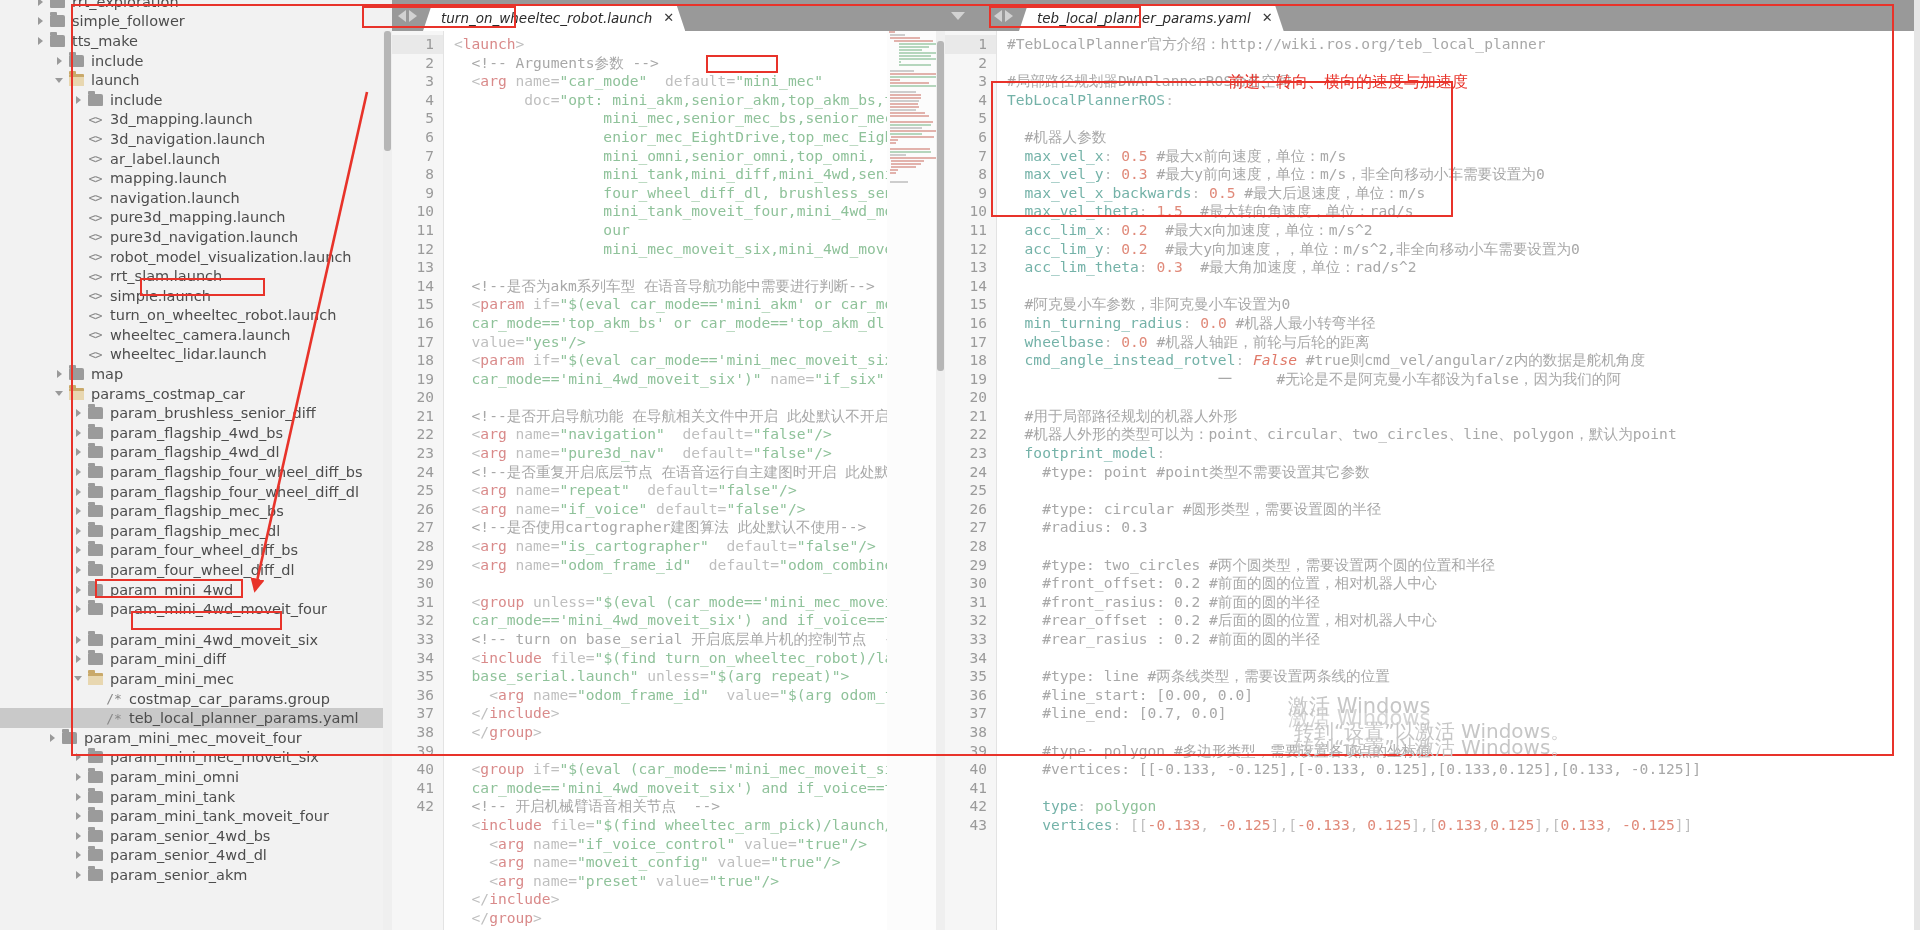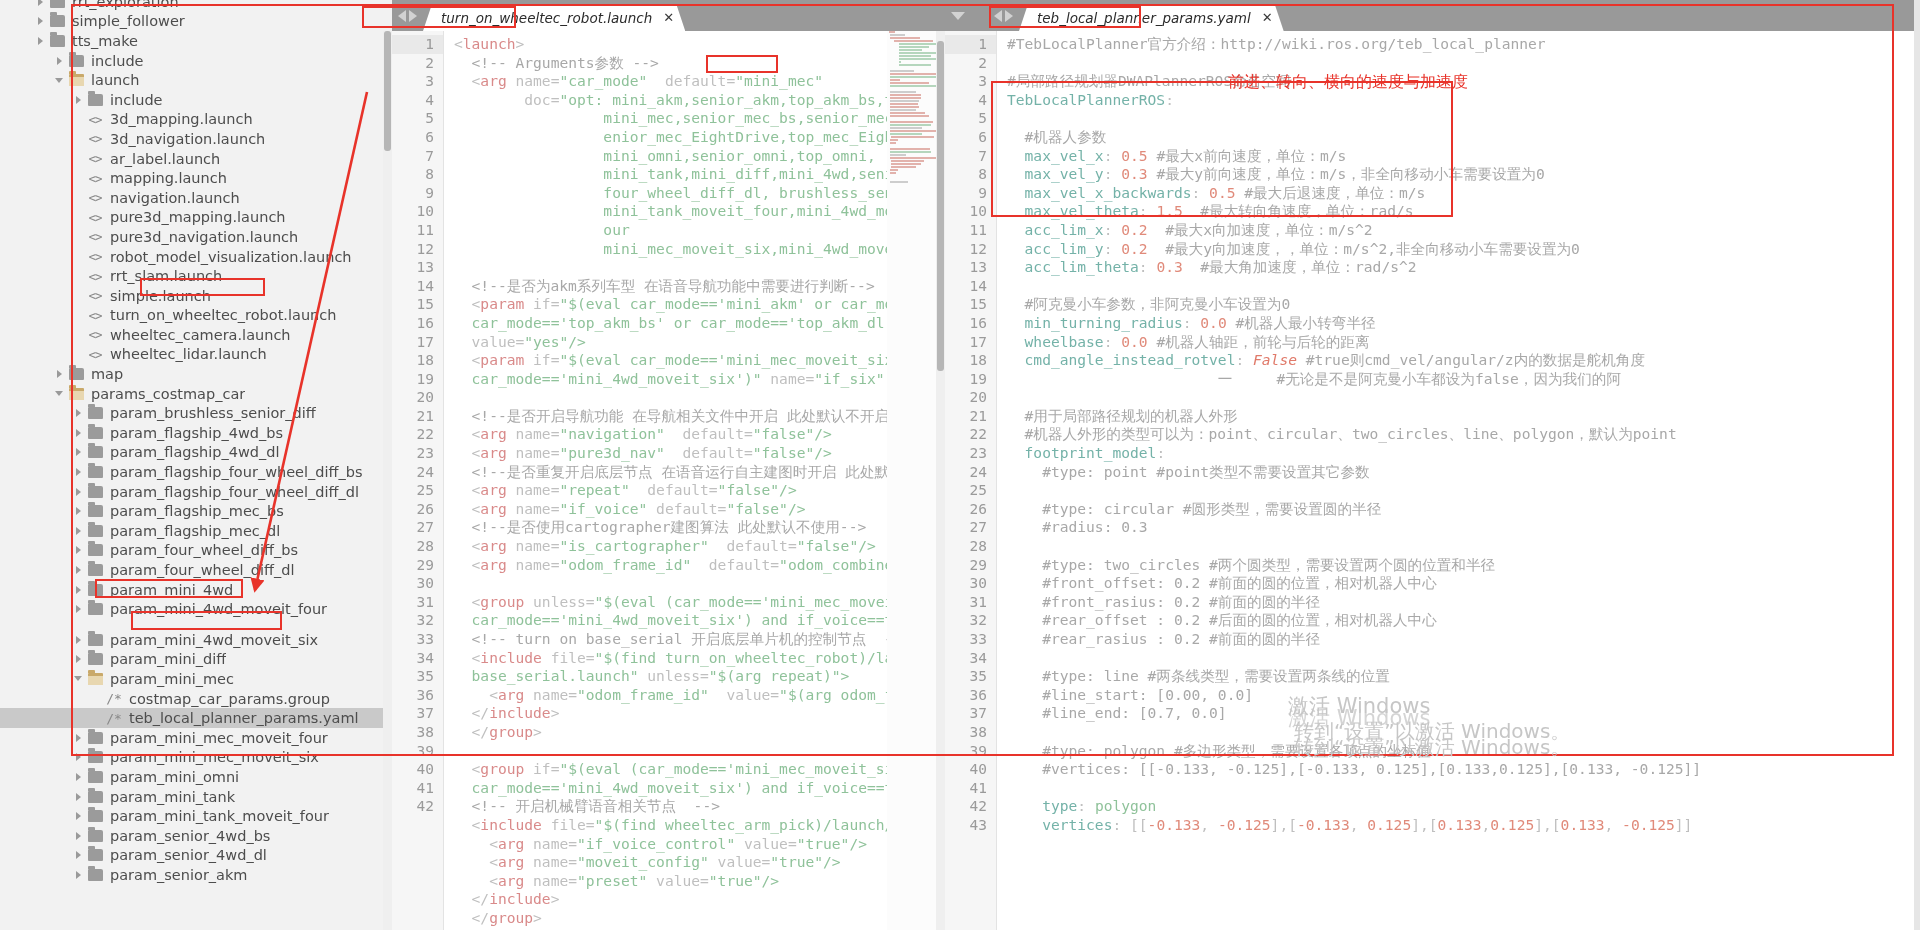--- a/index.html
+++ b/index.html
@@ -564,21 +564,21 @@
           </span>
           <span class="tree-label">costmap_car_params.group</span>
         </div>
         <div class="tree-row selected" style="padding-left: 90px;">
           <span class="tw"></span>
           <span class="ico">
             <span class="yaml-ico">/*</span>
           </span>
           <span class="tree-label">teb_local_planner_params.yaml</span>
         </div>
-        <div class="tree-row" style="padding-left: 71px;">
+        <div class="tree-row" style="padding-left: 45px;">
           <span class="tw">
             <span class="tri-right"></span>
           </span>
           <span class="ico">
             <span class="folder-closed"></span>
           </span>
           <span class="tree-label">param_mini_mec_moveit_four</span>
         </div>
         <div class="tree-row" style="padding-left: 71px; align-items: center;">
           <span class="tw">

